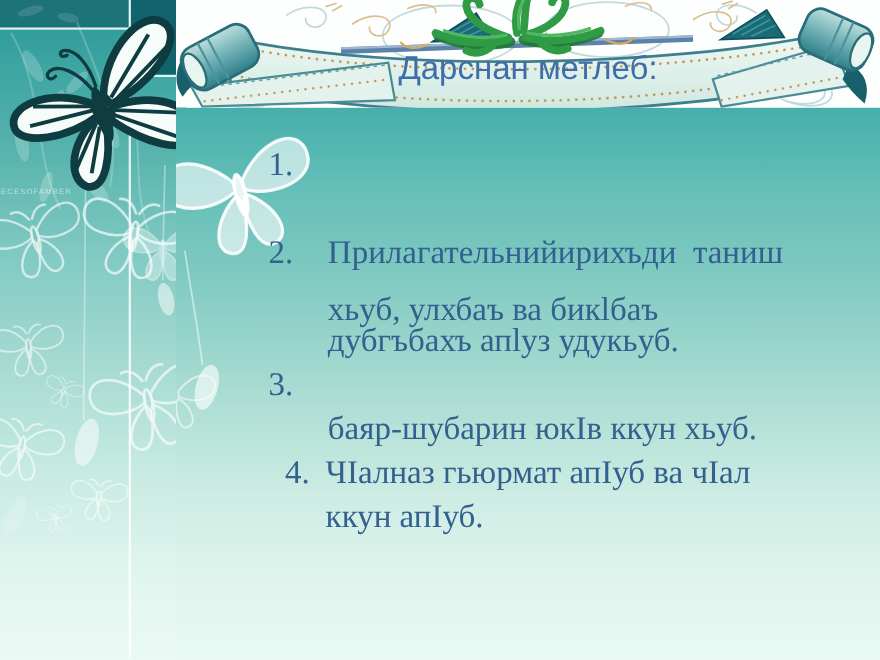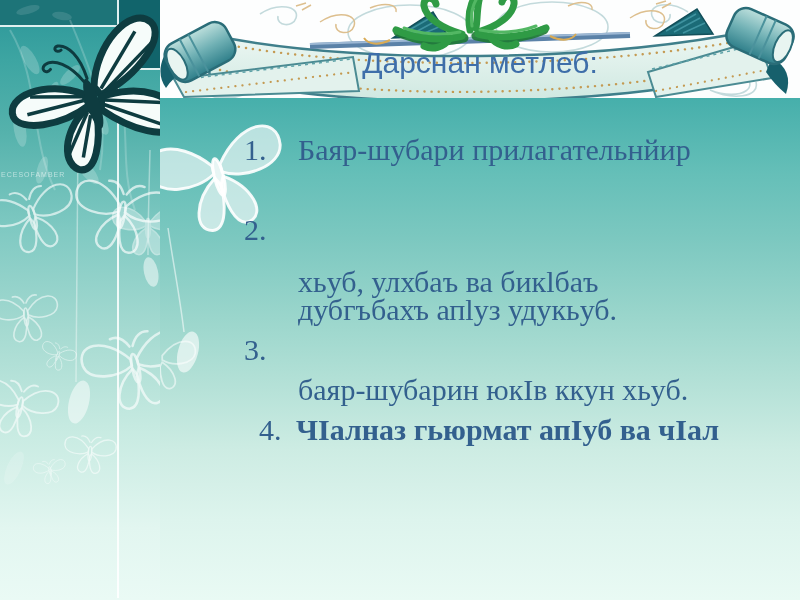--- a/index.html
+++ b/index.html
@@ -25,21 +25,21 @@
 
   
   .content{position:absolute;left:160px;top:98px;width:640px;height:502px;
     background:linear-gradient(180deg,#46afab 0%,#65bfb8 15%,#7cc8c0 28%,
       #9bd6cc 44%,#b2e0d6 56%,#cdecE3 70%,#ddf4ed 84%,#e9faf4 100%);}
   .row{position:absolute;left:0;width:640px;height:40px;color:#33608e;
        font-size:30px;line-height:40px;}
   .row .num{position:absolute;left:84px;white-space:pre;}
   .row .txt{position:absolute;left:138px;white-space:pre;}
   .row.alt .num{left:99px;}
-  .row.alt .txt{left:136px;font-weight:bold;}
+  .row.alt .txt{left:136px;}
   svg{display:block;}
   .abs{position:absolute;}
 </style>
 </head>
 <body>
 
 <div class="slide">
 
   <div class="sidebar">
     <div class="band-a"></div>
@@ -262,39 +262,43 @@
       <g transform="translate(0 262) scale(1.1)" opacity=".7" fill="none" stroke="rgba(255,255,255,.78)" stroke-width="1.6">
         <path d="M-2,-4 C-16,-22 -34,-20 -32,-6 C-30,4 -12,6 -2,0 Z"></path>
         <path d="M2,-4 C16,-22 34,-20 32,-6 C30,4 12,6 2,0 Z"></path>
         <path d="M-2,2 C-14,10 -18,24 -9,26 C-2,27 0,14 0,6 Z"></path>
         <path d="M2,2 C14,10 18,24 9,26 C2,27 0,14 0,6 Z"></path>
       </g>
     </svg>
 
     <div class="row" style="top:32px">
         <span class="num">1.</span>
-        <span class="txt">Баяр-шубари прилагательнйир</span>
       </div>
     <div class="row" style="top:112px">
         <span class="num">2.</span>
+        <span class="txt">Прилагательнийирихъди  таниш</span>
       </div>
     <div class="row" style="top:164px">
         <span class="num"></span>
         <span class="txt">хьуб, улхбаъ ва бикlбаъ</span>
       </div>
     <div class="row" style="top:192px">
         <span class="num"></span>
         <span class="txt">дубгъбахъ апlуз удукьуб.</span>
       </div>
     <div class="row" style="top:232px">
         <span class="num">3.</span>
       </div>
     <div class="row" style="top:272px">
         <span class="num"></span>
         <span class="txt">баяр-шубарин юкIв ккун хьуб.</span>
       </div>
     <div class="row alt" style="top:312px">
         <span class="num">4.</span>
         <span class="txt">ЧIалназ гьюрмат апIуб ва чIал</span>
       </div>
+    <div class="row alt" style="top:352px">
+        <span class="num"></span>
+        <span class="txt">ккун апIуб.</span>
+      </div>
   </div>
 
 </div>
 
 </body></html>

